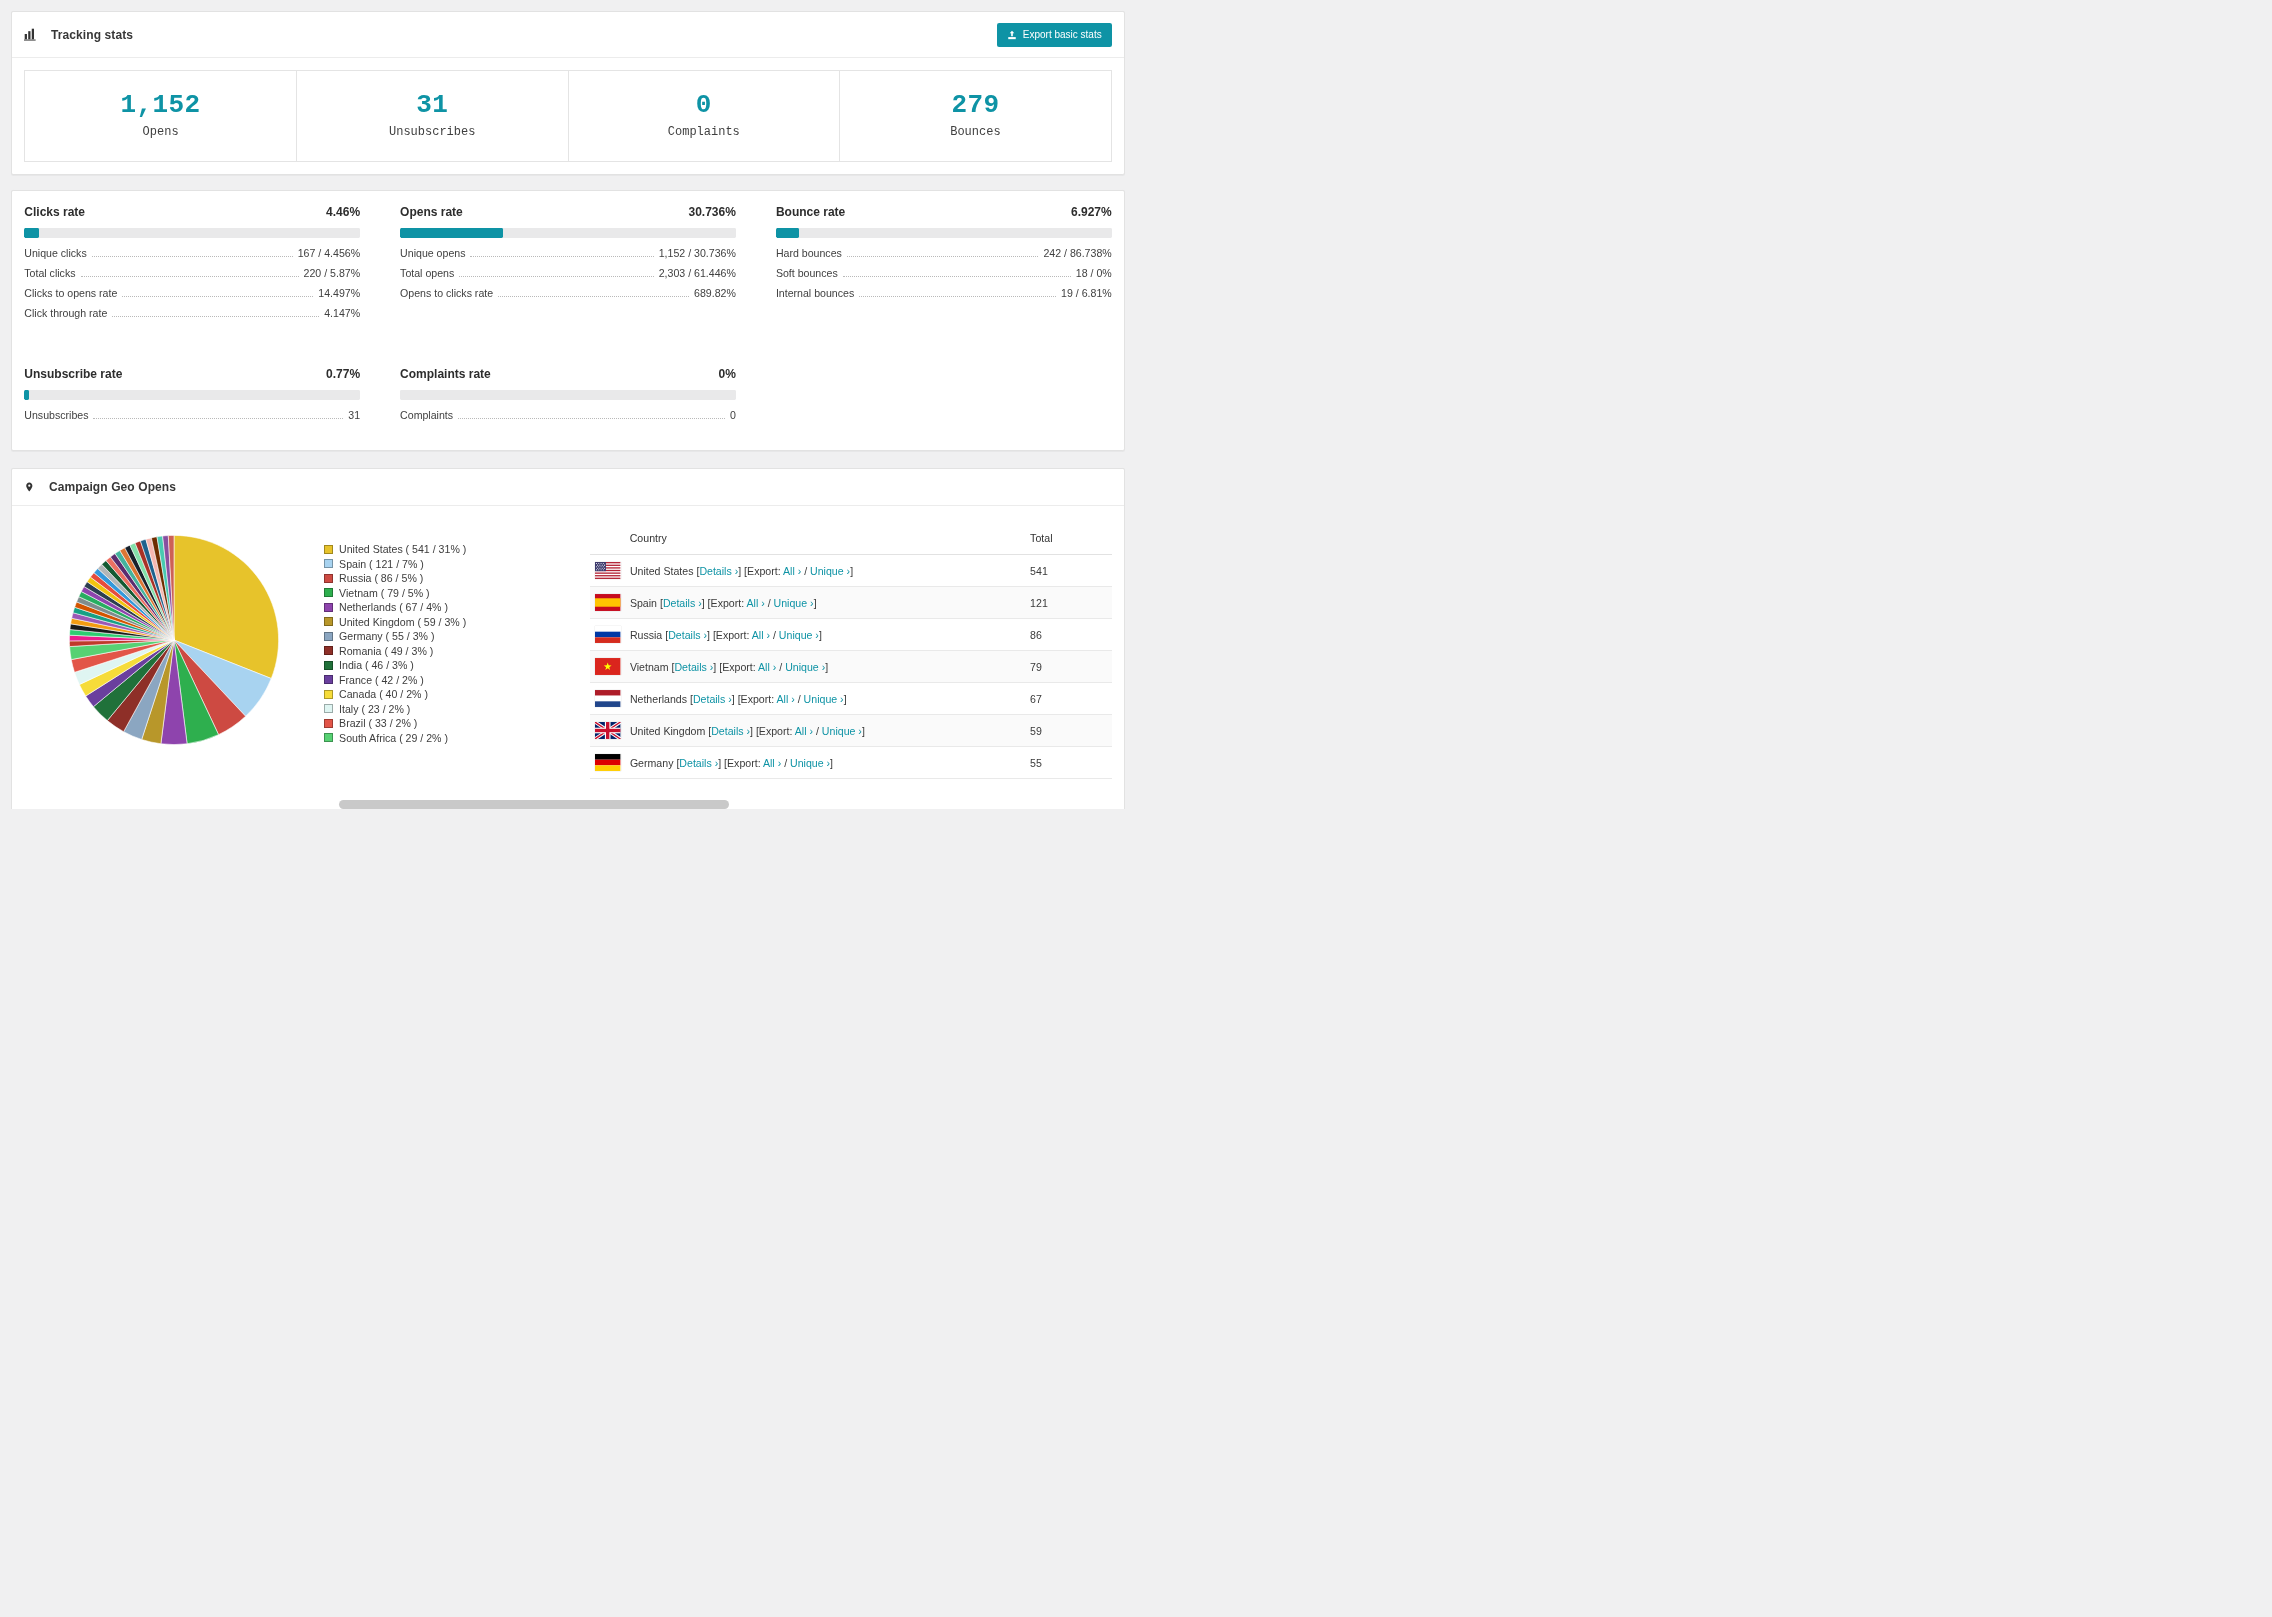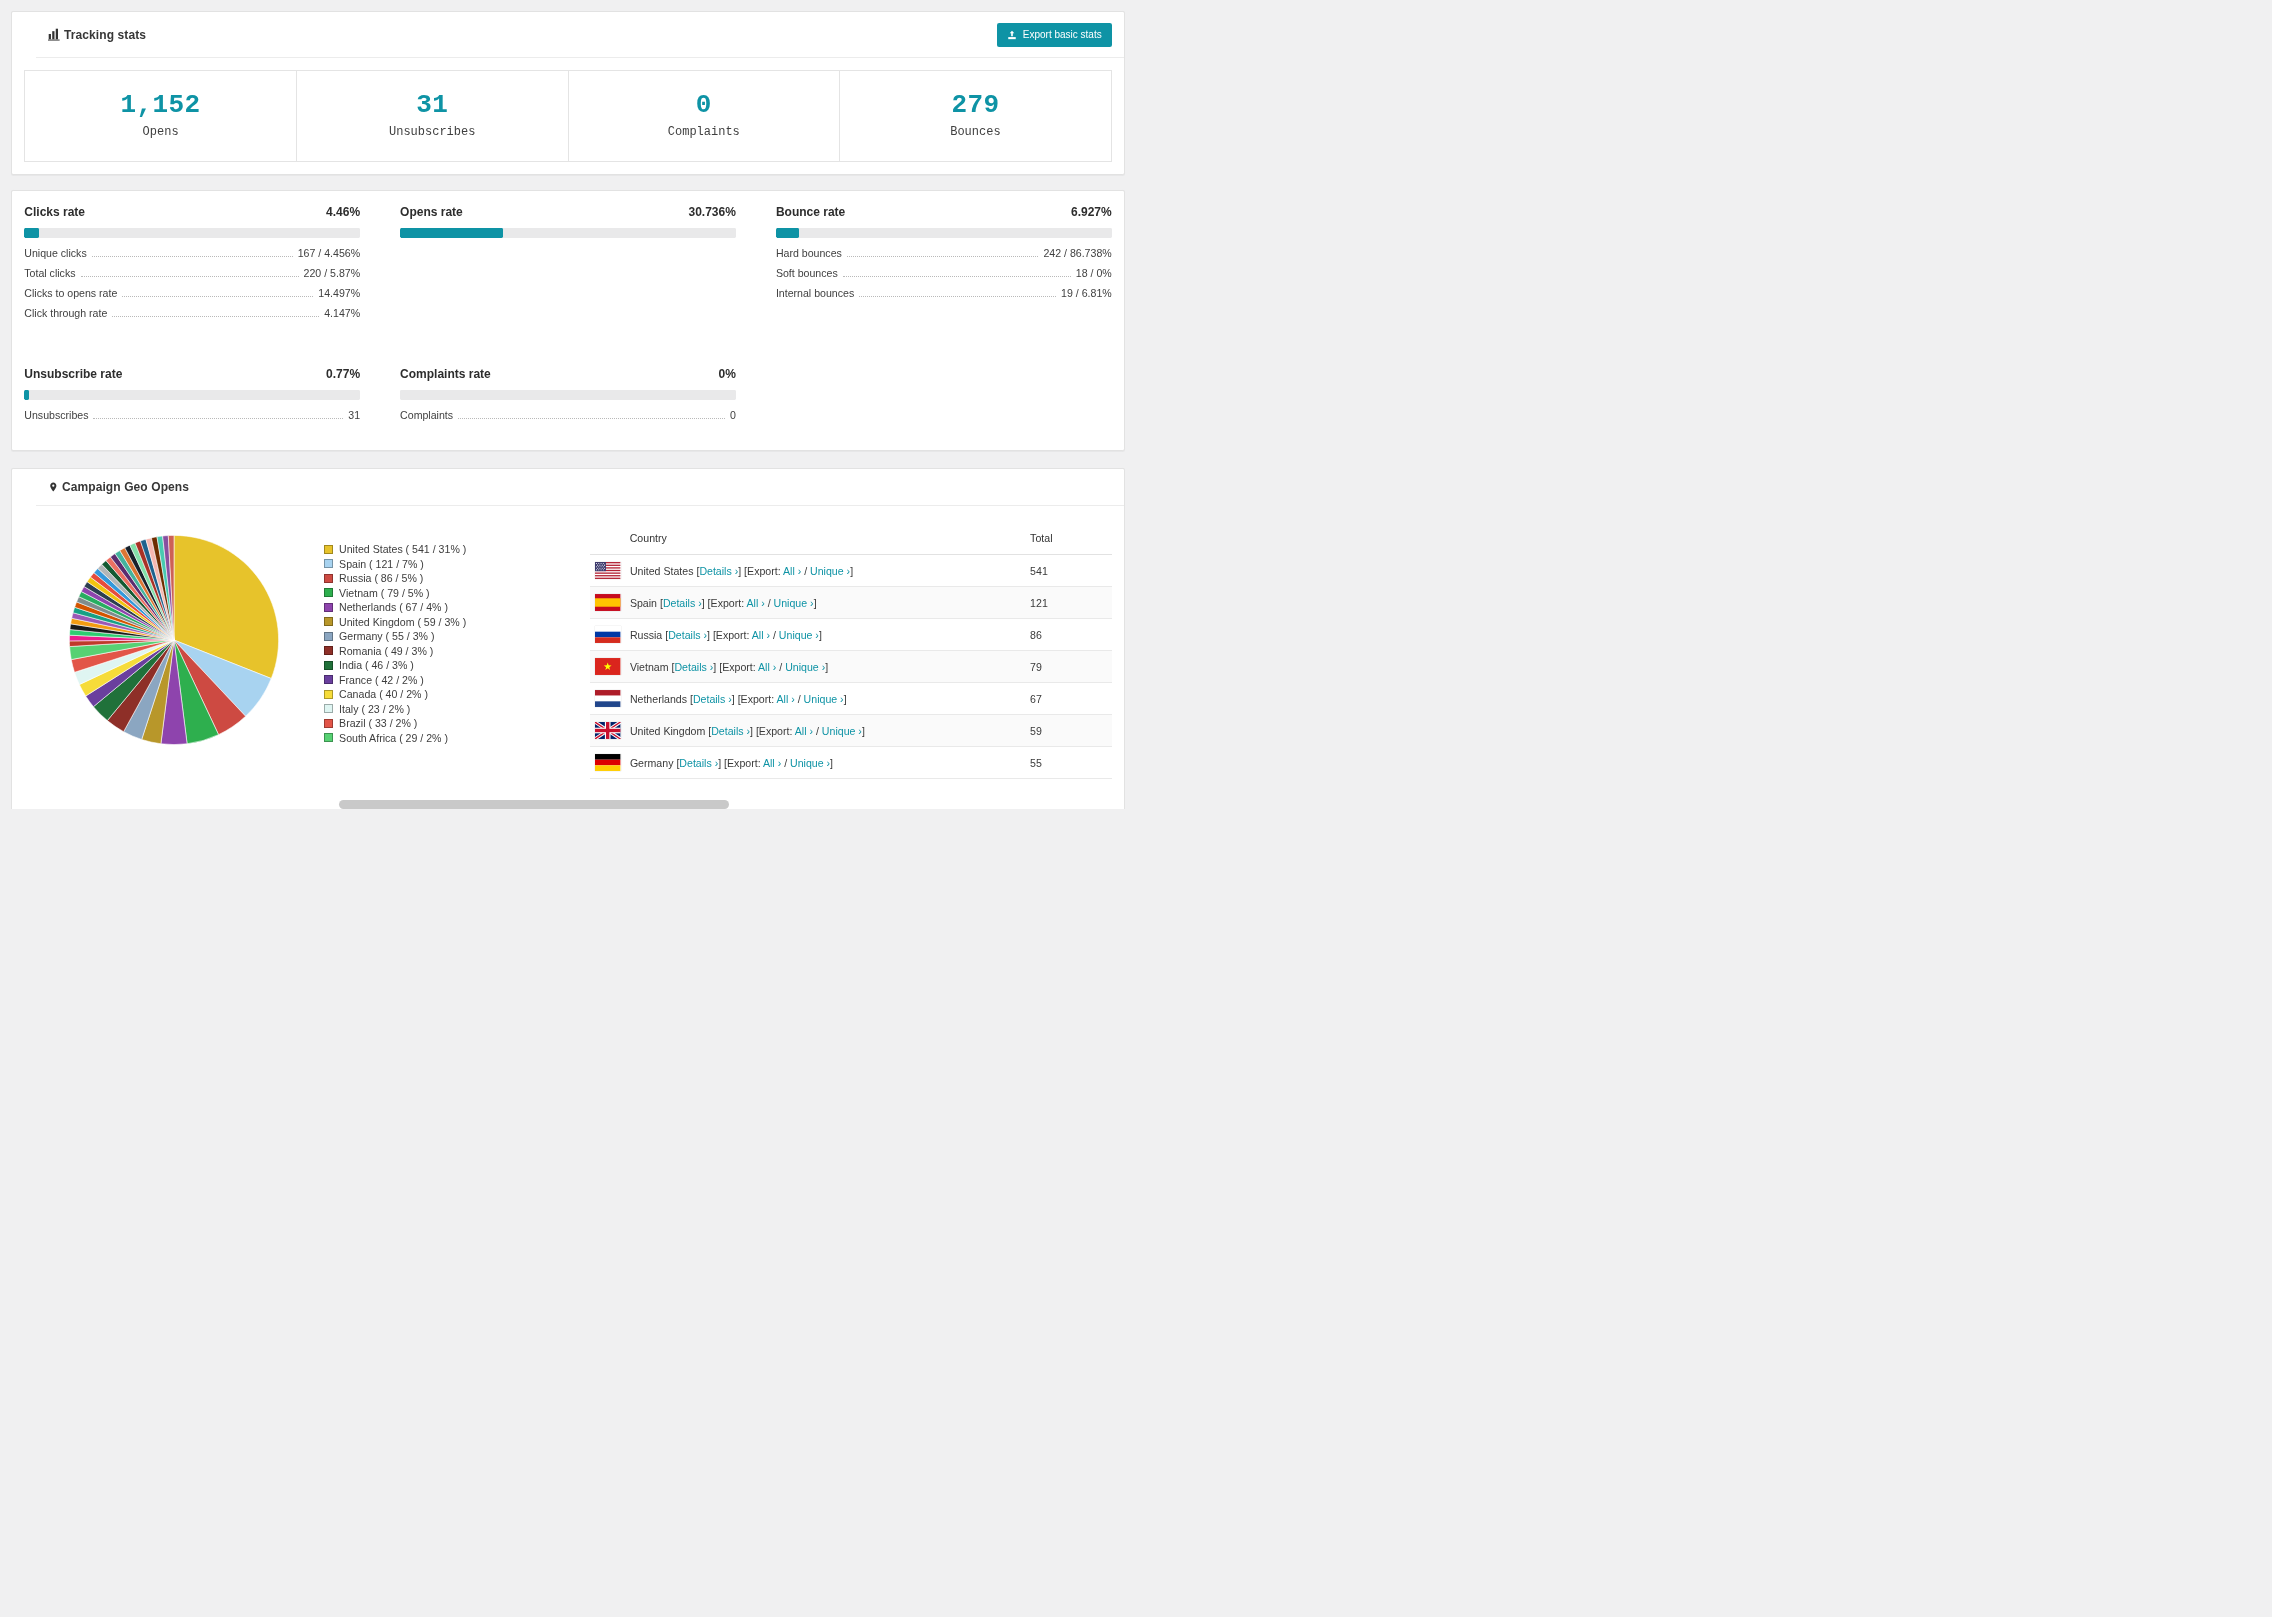--- a/index.html
+++ b/index.html
@@ -7,22 +7,22 @@
   body {
     width:1136px; height:809px; overflow:hidden; position:relative;
     background:#f0f0f1; color:#3c3c3c;
     font-family:"Liberation Sans", sans-serif;
   }
   .card {
     background:#fff; border:0.7px solid #e2e2e2; border-radius:2.1px;
     margin:0 11.3px; box-shadow:0 0.7px 0.7px rgba(0,0,0,.04);
   }
   .card-head {
-    display:flex; align-items:center; gap:3px;
-    padding:10.6px 12px; border-bottom:0.7px solid #ececec;margin-left:24px;
+    display:flex; align-items:center; gap:14px;
+    padding:10.6px 12px; border-bottom:0.7px solid #ececec;
   }
   .card-title { font-size:12px; font-weight:700; color:#373737; letter-spacing:0.1px; }
   .head-icon { display:inline-flex; align-items:center; }
 
   
   #card-tracking { margin-top:11.3px; }
   .export-btn {
     margin-left:auto; display:inline-flex; align-items:center; gap:5.6px;
     background:var(--accent,#0e93a5); color:#fff; border:none; border-radius:2.1px;
     padding:6.4px 10px; font-size:10px; font-family:inherit; cursor:pointer;
@@ -152,20 +152,37 @@
           </div>
         </div>
       </section>
       <section class="rate-col">
         <div class="rate-head">
           <span class="rate-title">Opens rate</span>
           <span class="rate-pct">30.736%</span>
         </div>
         <div class="bar">
           <div class="bar-fill" style="width: 30.736%;"></div>
+        </div>
+        <div class="rate-rows">
+          <div class="rate-row">
+            <span>Unique opens</span>
+            <span class="dots"></span>
+            <span class="rate-val">1,152 / 30.736%</span>
+          </div>
+          <div class="rate-row">
+            <span>Total opens</span>
+            <span class="dots"></span>
+            <span class="rate-val">2,303 / 61.446%</span>
+          </div>
+          <div class="rate-row">
+            <span>Opens to clicks rate</span>
+            <span class="dots"></span>
+            <span class="rate-val">689.82%</span>
+          </div>
         </div>
       </section>
       <section class="rate-col">
         <div class="rate-head">
           <span class="rate-title">Bounce rate</span>
           <span class="rate-pct">6.927%</span>
         </div>
         <div class="bar">
           <div class="bar-fill" style="width: 6.927%;"></div>
         </div>

